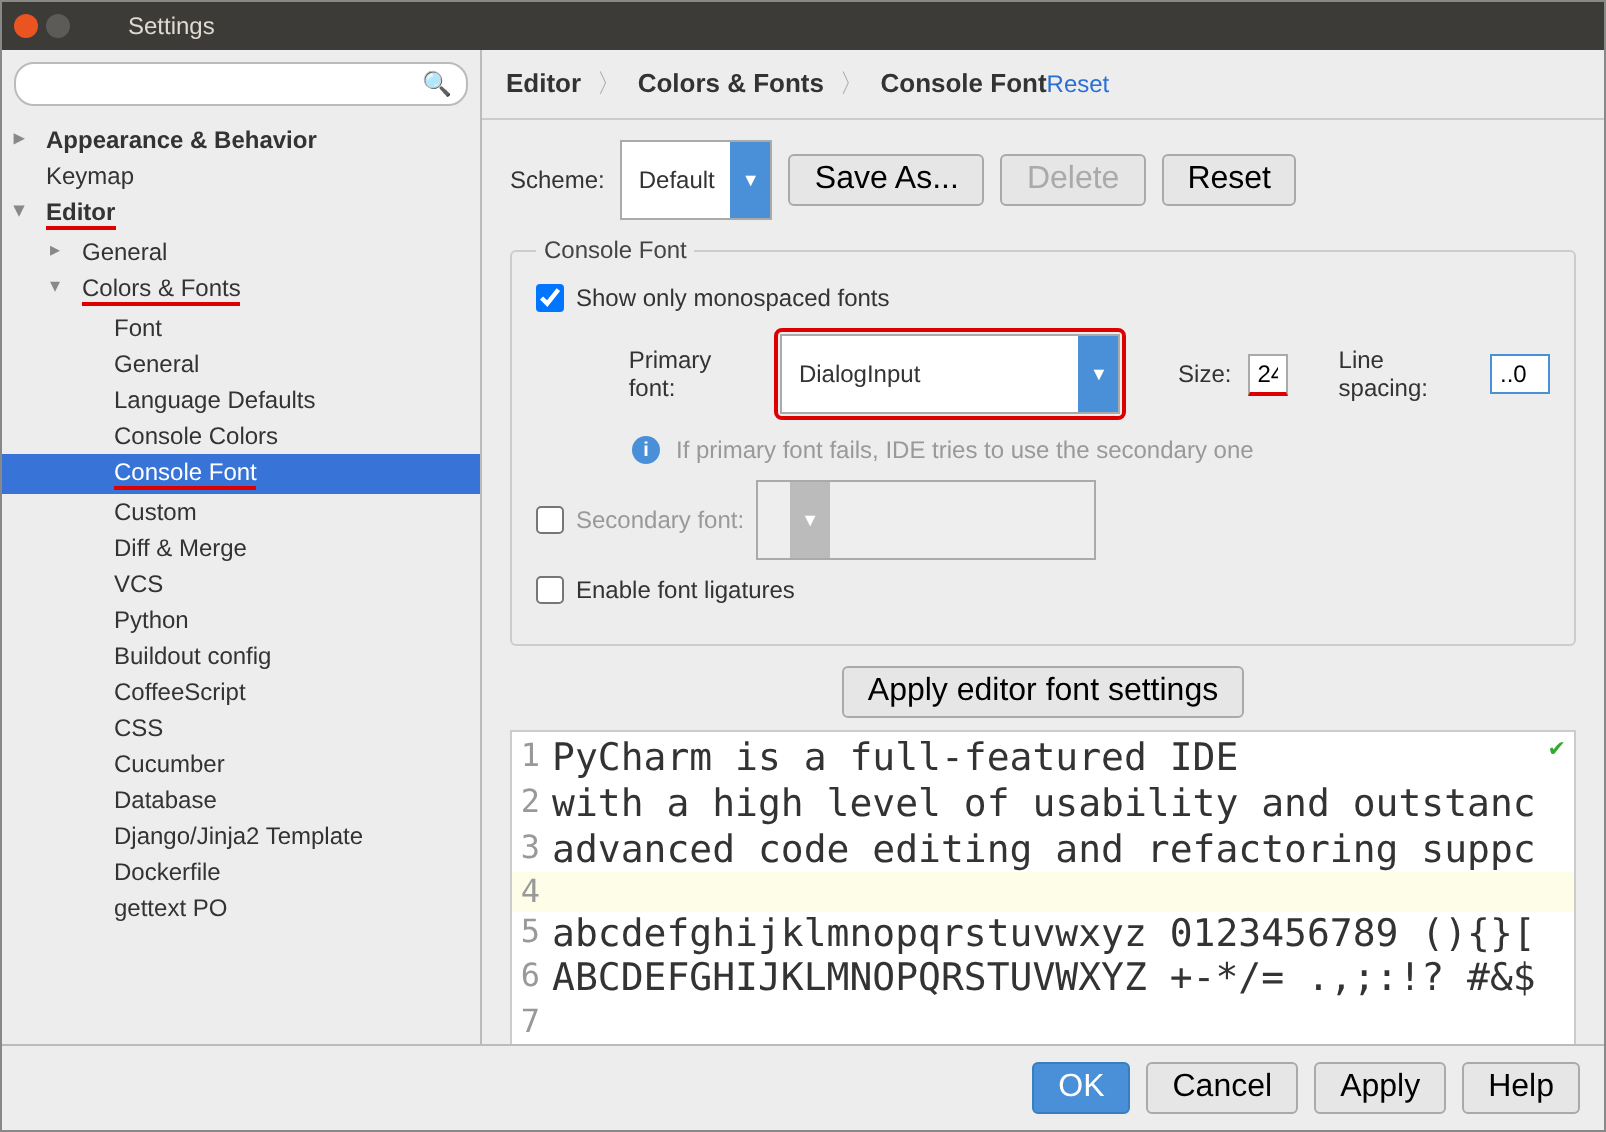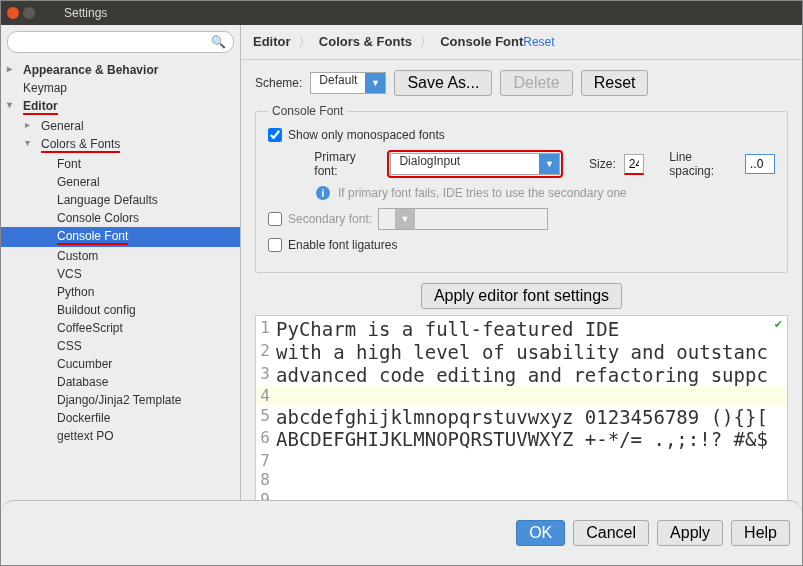--- a/index.html
+++ b/index.html
@@ -27,21 +27,21 @@
 .tree-item.l2 .arrow { left: 24px; }
 .underline-red { border-bottom: 2px solid #d00; display: inline-block; padding-bottom: 0px; }
 .main { flex: 1; display: flex; flex-direction: column; overflow: hidden; }
 .breadcrumb { padding: 8px 12px; border-bottom: 1px solid #ccc; display: flex; align-items: center; justify-content: flex-start; }
 .breadcrumb .path { font-weight: bold; font-size: 13px; }
 .breadcrumb .sep { color: #aaa; margin: 0 4px; font-weight: normal; }
 .breadcrumb .reset { color: #2a6fd6; cursor: pointer; }
 .body { flex: 1; overflow-y: auto; padding: 10px 14px; }
 .row { display: flex; align-items: center; gap: 8px; margin-bottom: 8px; }
 .row label { color: #333; }
-.select-btn { display: inline-flex; border: 1px solid #aaa; background: #fff; height: 22px; }
+.select-btn { display: inline-flex; align-items: center; border: 1px solid #aaa; background: #fff; height: 40px; }
 .select-btn .txt { padding: 0 8px; }
 .select-btn .dd { background: #4a90d9; color: #fff; width: 20px; height: 100%; display: flex; align-items: center; justify-content: center; font-size: 9px; }
 .btn { background: #e6e6e6; border: 1px solid #aaa; padding: 3px 12px; cursor: pointer; font-size: 16px; border-radius: 3px; }
 .btn:disabled, .btn.disabled { color: #aaa; }
 .btn.primary { background: #4a90d9; color: #fff; border-color: #3a7ec0; }
 fieldset { border: 1px solid #ccc; border-radius: 3px; padding: 10px 12px 12px; margin-bottom: 10px; }
 legend { padding: 0 4px; color: #444; }
 .chk { display: flex; align-items: center; gap: 6px; margin-bottom: 8px; }
 .chk input { width: 14px; height: 14px; }
 .field-row { display: flex; align-items: center; gap: 8px; margin-bottom: 8px; }
@@ -53,21 +53,21 @@
 .info-icon { display: inline-flex; width: 14px; height: 14px; background: #4a90d9; color: #fff; border-radius: 50%; align-items: center; justify-content: center; font-size: 10px; font-weight: bold; }
 .secondary-select { width: 170px; background: #eee; }
 .right-align { display: flex; justify-content: center; margin: 6px 0; }
 .preview { border: 1px solid #ccc; background: #fff; height: 220px; overflow: hidden; position: relative; }
 .preview .ok-mark { position: absolute; right: 4px; top: 2px; color: #3a3; font-size: 11px; }
 .preview-inner { font-family: monospace; font-size: 19px; line-height: 1.2; padding: 2px 0; }
 .preview-line { display: flex; }
 .preview-line .ln { width: 20px; text-align: right; color: #999; padding-right: 6px; font-size: 16px; }
 .preview-line .code { white-space: pre; overflow: hidden; }
 .preview-line.active { background: #fdfde8; }
-.footer { border-top: 1px solid #bbb; padding: 19px 12px; display: flex; justify-content: flex-end; gap: 8px; background: #ededed; border-radius: 13px; }
+.footer { border-top: 1px solid #bbb; padding: 8px 12px; display: flex; justify-content: flex-end; gap: 8px; background: #ededed; }
 </style>
 </head>
 <body>
 
 <div class="window">
   <div class="titlebar">
     <div class="wbtns">
       <div class="wbtn close"></div>
       <div class="wbtn min"></div>
     </div>
@@ -87,20 +87,21 @@
         <div class="tree-item l1" style="font-weight:normal;padding-left:22px"><span>Keymap</span></div>
         <div class="tree-item l1"><span class="arrow">▾</span><span class="underline-red">Editor</span></div>
         <div class="tree-item l2"><span class="arrow">▸</span><span>General</span></div>
         <div class="tree-item l2"><span class="arrow">▾</span><span class="underline-red">Colors &amp; Fonts</span></div>
         <div class="tree-item l3"><span>Font</span></div>
         <div class="tree-item l3"><span>General</span></div>
         <div class="tree-item l3"><span>Language Defaults</span></div>
         <div class="tree-item l3"><span>Console Colors</span></div>
         <div class="tree-item l3 selected"><span class="underline-red" style="border-color:#d00">Console Font</span></div>
         <div class="tree-item l3"><span>Custom</span></div>
+        <div class="tree-item l3"><span>Diff &amp; Merge</span></div>
         <div class="tree-item l3"><span>VCS</span></div>
         <div class="tree-item l3"><span>Python</span></div>
         <div class="tree-item l3"><span>Buildout config</span></div>
         <div class="tree-item l3"><span>CoffeeScript</span></div>
         <div class="tree-item l3"><span>CSS</span></div>
         <div class="tree-item l3"><span>Cucumber</span></div>
         <div class="tree-item l3"><span>Database</span></div>
         <div class="tree-item l3"><span>Django/Jinja2 Template</span></div>
         <div class="tree-item l3"><span>Dockerfile</span></div>
         <div class="tree-item l3"><span>gettext PO</span></div>

